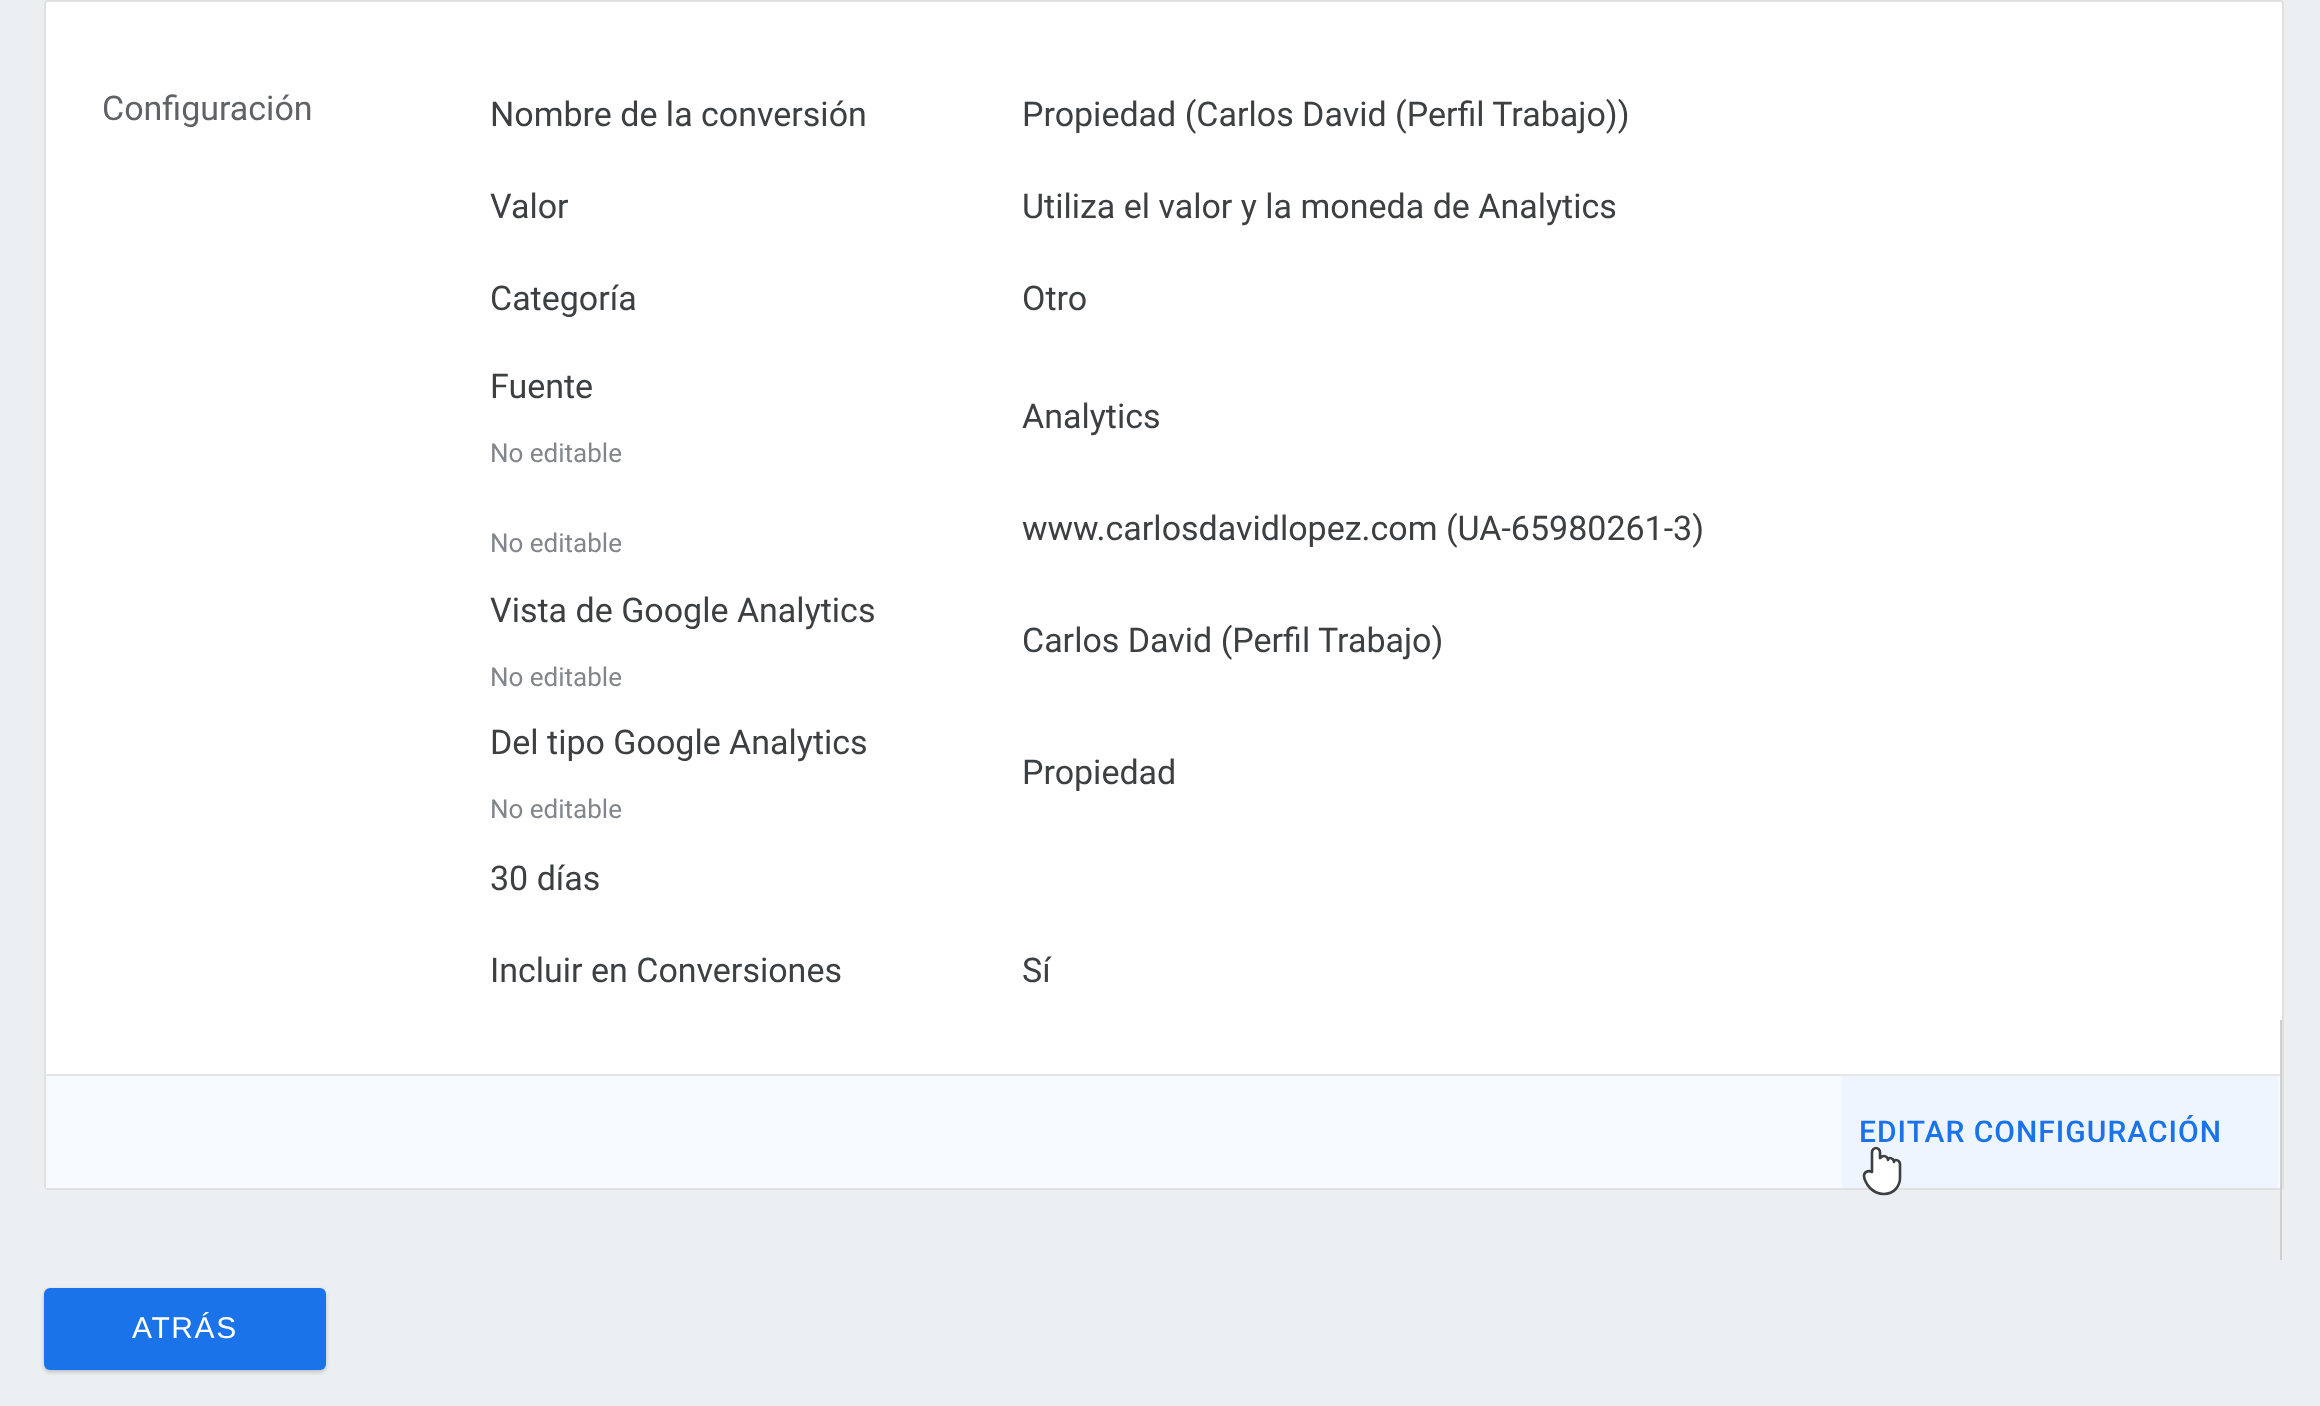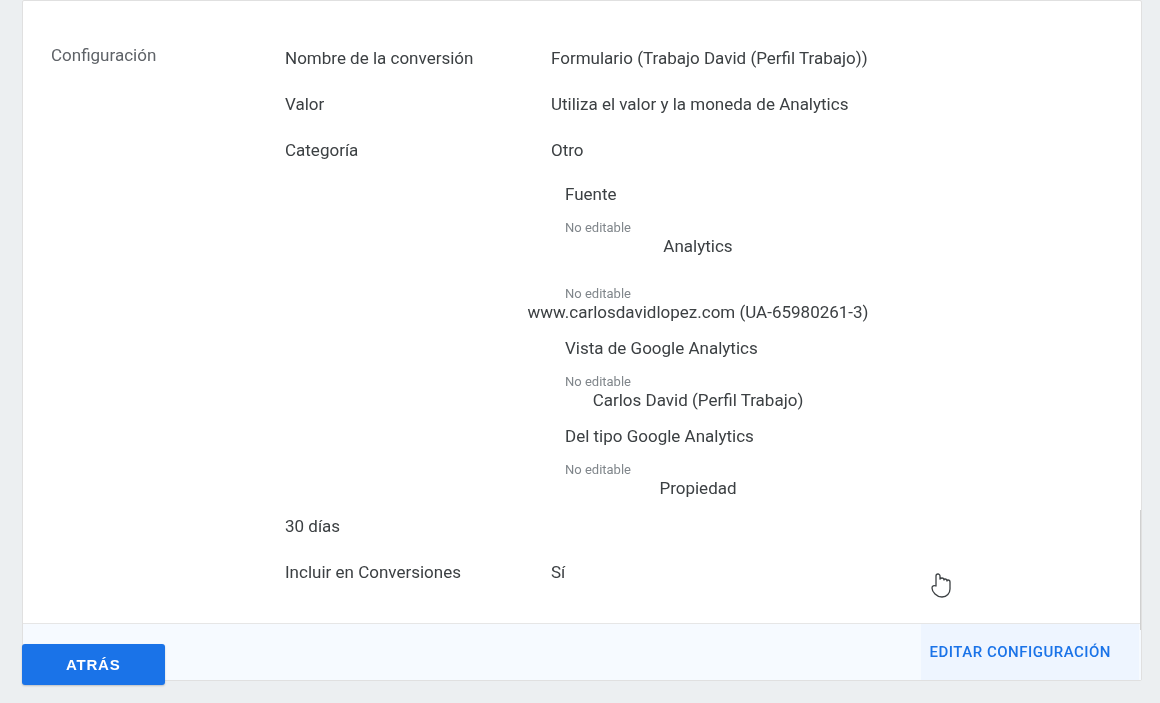--- a/index.html
+++ b/index.html
@@ -17,41 +17,39 @@
     }
     .card {
       background: #fff;
       margin: 0 18px 0 22px;
       border: 1px solid #e0e0e0;
       border-radius: 2px;
     }
     .card-body {
       display: flex;
       padding: 34px 30px 28px 28px;
-      gap: 40px;
     }
     .section-label {
       width: 194px;
       flex-shrink: 0;
       font-size: 17px;
       color: #5f6368;
       padding-top: 10px;
     }
     .fields {
       flex: 1;
     }
     .row {
       display: flex;
       align-items: center;
       padding: 10px 0 10px 0;
       min-height: 46px;
     }
     .row.tight {
       padding-bottom: 4px;
-      flex-direction: column;
     }
     .label-col {
       width: 266px;
       flex-shrink: 0;
     }
     .label {
       font-size: 17px;
       color: #3c4043;
       line-height: 22px;
     }
@@ -95,21 +93,21 @@
     }
     .bottom-bar {
       position: absolute;
       left: 22px;
       top: 644px;
     }
     .back-btn {
       background: #1a73e8;
       color: #fff;
       font-size: 15px;
-      font-weight: 700;
+      font-weight: 400;
       letter-spacing: 0.8px;
       border: none;
       padding: 12px 44px;
       border-radius: 3px;
       cursor: pointer;
       box-shadow: 0 1px 2px rgba(0,0,0,0.2);
     }
     .cursor-icon {
       position: absolute;
       left: 930px;
@@ -131,21 +129,21 @@
 
 <div class="card">
   <div class="card-body">
     <div class="section-label">Configuración</div>
     <div class="fields">
 
       <div class="row">
         <div class="label-col">
           <div class="label">Nombre de la conversión</div>
         </div>
-        <div class="value">Formulario (Trabajo David (Perfil Trabajo))</div>
+        <div class="value">Propiedad (Carlos David (Perfil Trabajo))</div>
       </div>
 
       <div class="row">
         <div class="label-col">
           <div class="label">Valor</div>
         </div>
         <div class="value">Utiliza el valor y la moneda de Analytics</div>
       </div>
 
       <div class="row">

